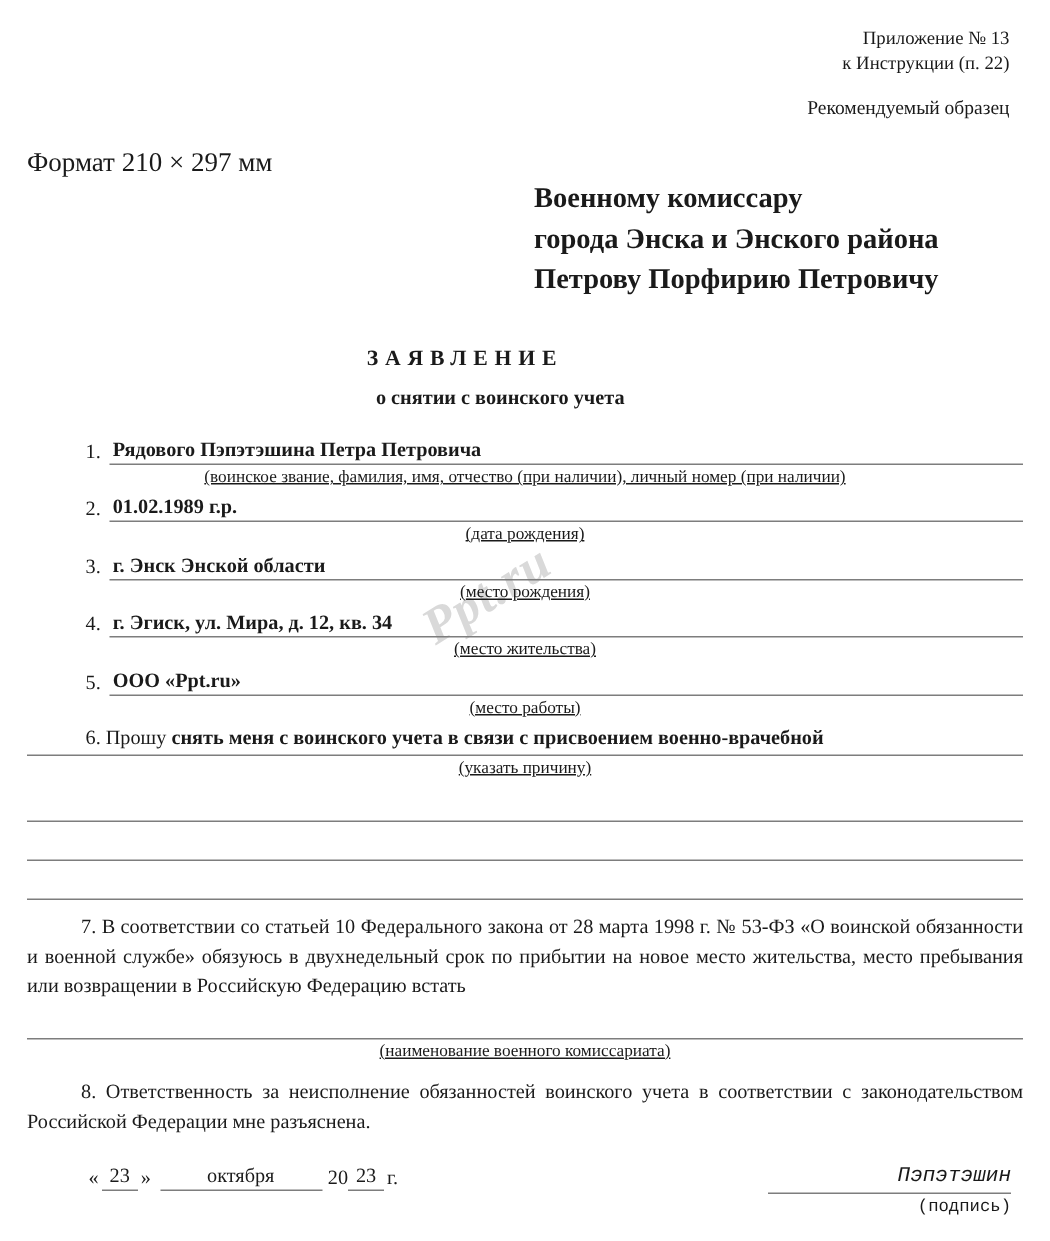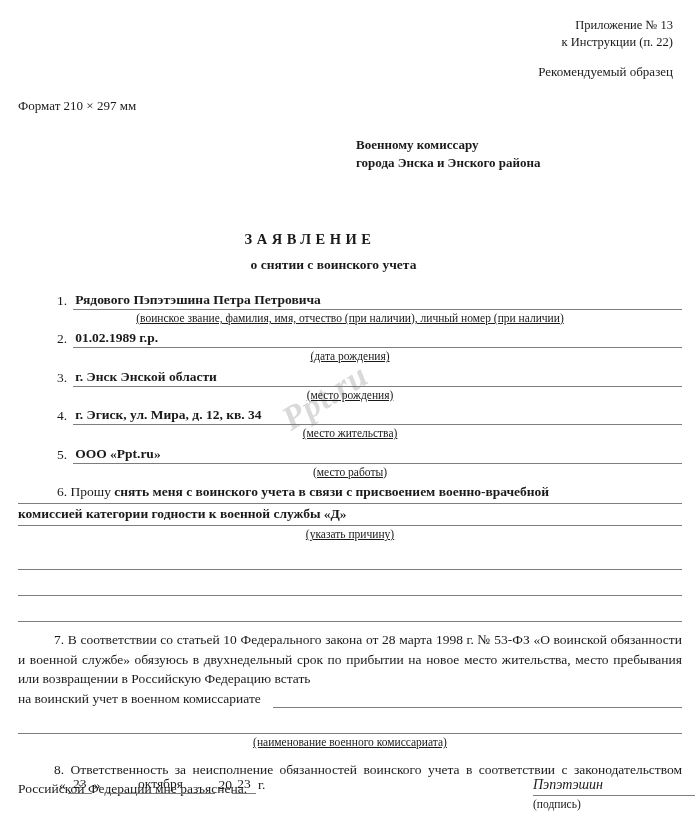--- a/index.html
+++ b/index.html
@@ -54,29 +54,29 @@
     position: absolute;
     right: 27px;
     top: 64px;
     text-align: right;
     font-size: 13px;
   }
   .format-line {
     position: absolute;
     left: 18px;
     top: 98px;
-    font-size: 13px;
+    font-size: 18px;
   }
 
   
   .addressee {
     position: absolute;
     left: 356px;
-    top: 136px;
-    font-size: 13px;
+    top: 120px;
+    font-size: 19px;
     font-weight: 700;
     line-height: 1.42;
   }
   .addressee div { white-space: nowrap; }
 
   
   .title-block {
     position: absolute;
     left: 0;
     top: 231px;
@@ -225,24 +225,25 @@
   }
   .u-year {
     display: inline-block;
     min-width: 24px;
     text-align: center;
     border-bottom: 1.2px solid #7d7d7d;
   }
 
   .sign-block {
     position: absolute;
-    left: 533px;
+    left: 512px;
     top: 0;
     width: 162px;
-    text-align: left;
+    text-align: right;
+    font-family: Liberation Mono, monospace;
   }
   .sign-name {
     font-size: 14px;
     font-style: italic;
     line-height: 19px;
     border-bottom: 1.2px solid #7d7d7d;
     padding-bottom: 1px;
   }
   .sign-cap {
     font-size: 11.5px;
@@ -261,20 +262,21 @@
     <div>к Инструкции (п. 22)</div>
   </div>
 
   <div class="hdr-sample">Рекомендуемый образец</div>
 
   <div class="format-line">Формат 210 × 297 мм</div>
 
   <div class="addressee">
     <div>Военному комиссару</div>
     <div>города Энска и Энского района</div>
+    <div>Петрову Порфирию Петровичу</div>
   </div>
 
   <div class="title-block">
     <div class="doc-title">ЗАЯВЛЕНИЕ</div>
     <div class="doc-subtitle">о снятии с воинского учета</div>
   </div>
 
   <div class="body-area layer">
 
     <div class="field-row">
@@ -312,33 +314,28 @@
     <div class="field-row">
       <div class="field-line-wrap">
         <span class="num-outside num-cell">5.</span>
         <span class="value-rule">ООО «Ppt.ru»</span>
       </div>
       <div class="caption">(место работы)</div>
     </div>
 
     <div class="p6">
       <div class="p6-l1"><span>6.</span> <span>Прошу</span> <span class="b">снять меня с воинского учета в связи с  присвоением военно-врачебной</span></div>
-      <div class="p6-l2 b">комиссией категории годности к военной службы «Д»</div>
     </div>
     <div class="caption">(указать причину)</div>
 
     <div class="blank-rule"></div>
     <div class="blank-rule"></div>
     <div class="blank-rule"></div>
 
     <div class="para" style="margin-top:8px;">7. В соответствии со статьей 10 Федерального закона от 28 марта 1998 г. № 53-ФЗ «О воинской обязанности и военной службе» обязуюсь в двухнедельный срок по прибытии на новое место жительства, место пребывания или возвращении в Российскую Федерацию встать</div>
-    <div class="inline-rule-line">
-      <span class="txt">на воинский учет в военном комиссариате</span>
-      <span class="fill"></span>
-    </div>
     <div class="blank-rule"></div>
     <div class="caption">(наименование военного комиссариата)</div>
 
     <div class="para" style="margin-top:10px;">8. Ответственность за неисполнение обязанностей воинского учета в соответствии с законодательством Российской Федерации мне разъяснена.</div>
   </div>
 
   <div class="footer layer">
     <div class="date-line">
       <span class="q">«</span>
       <span class="u-day">23</span>

